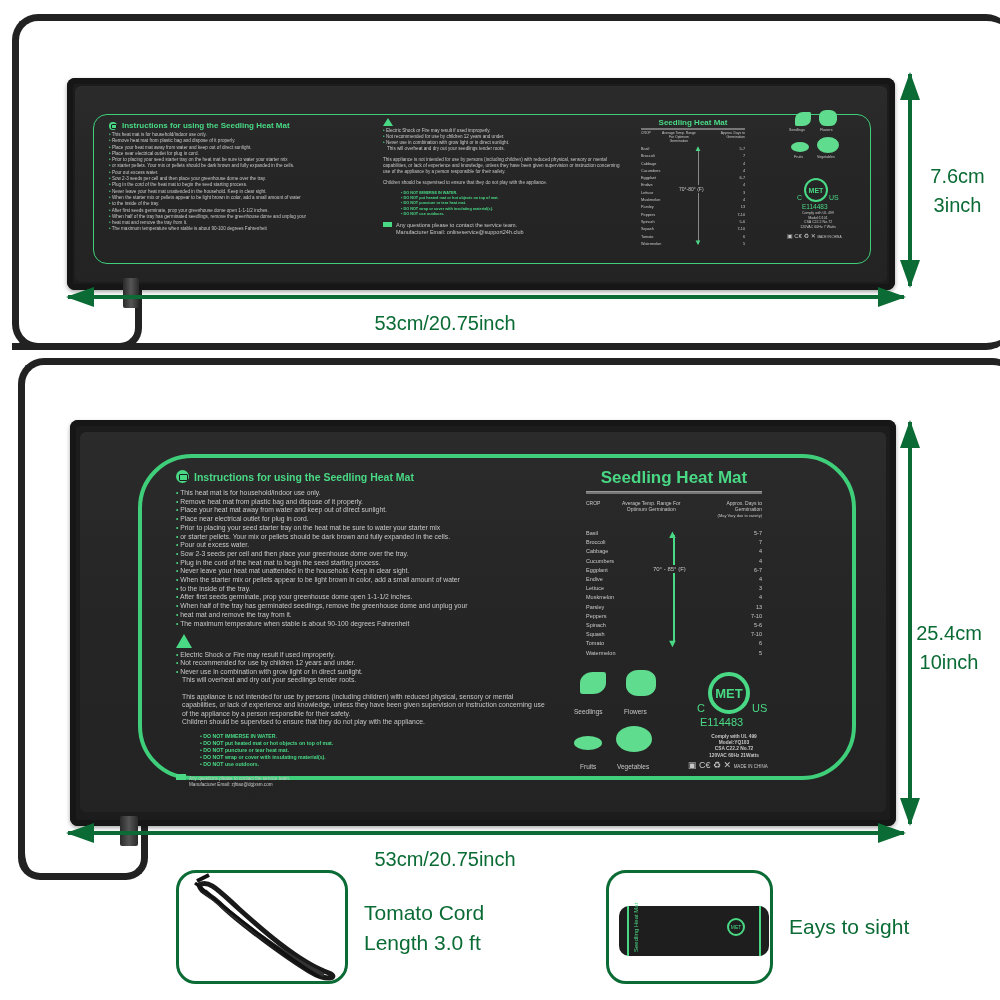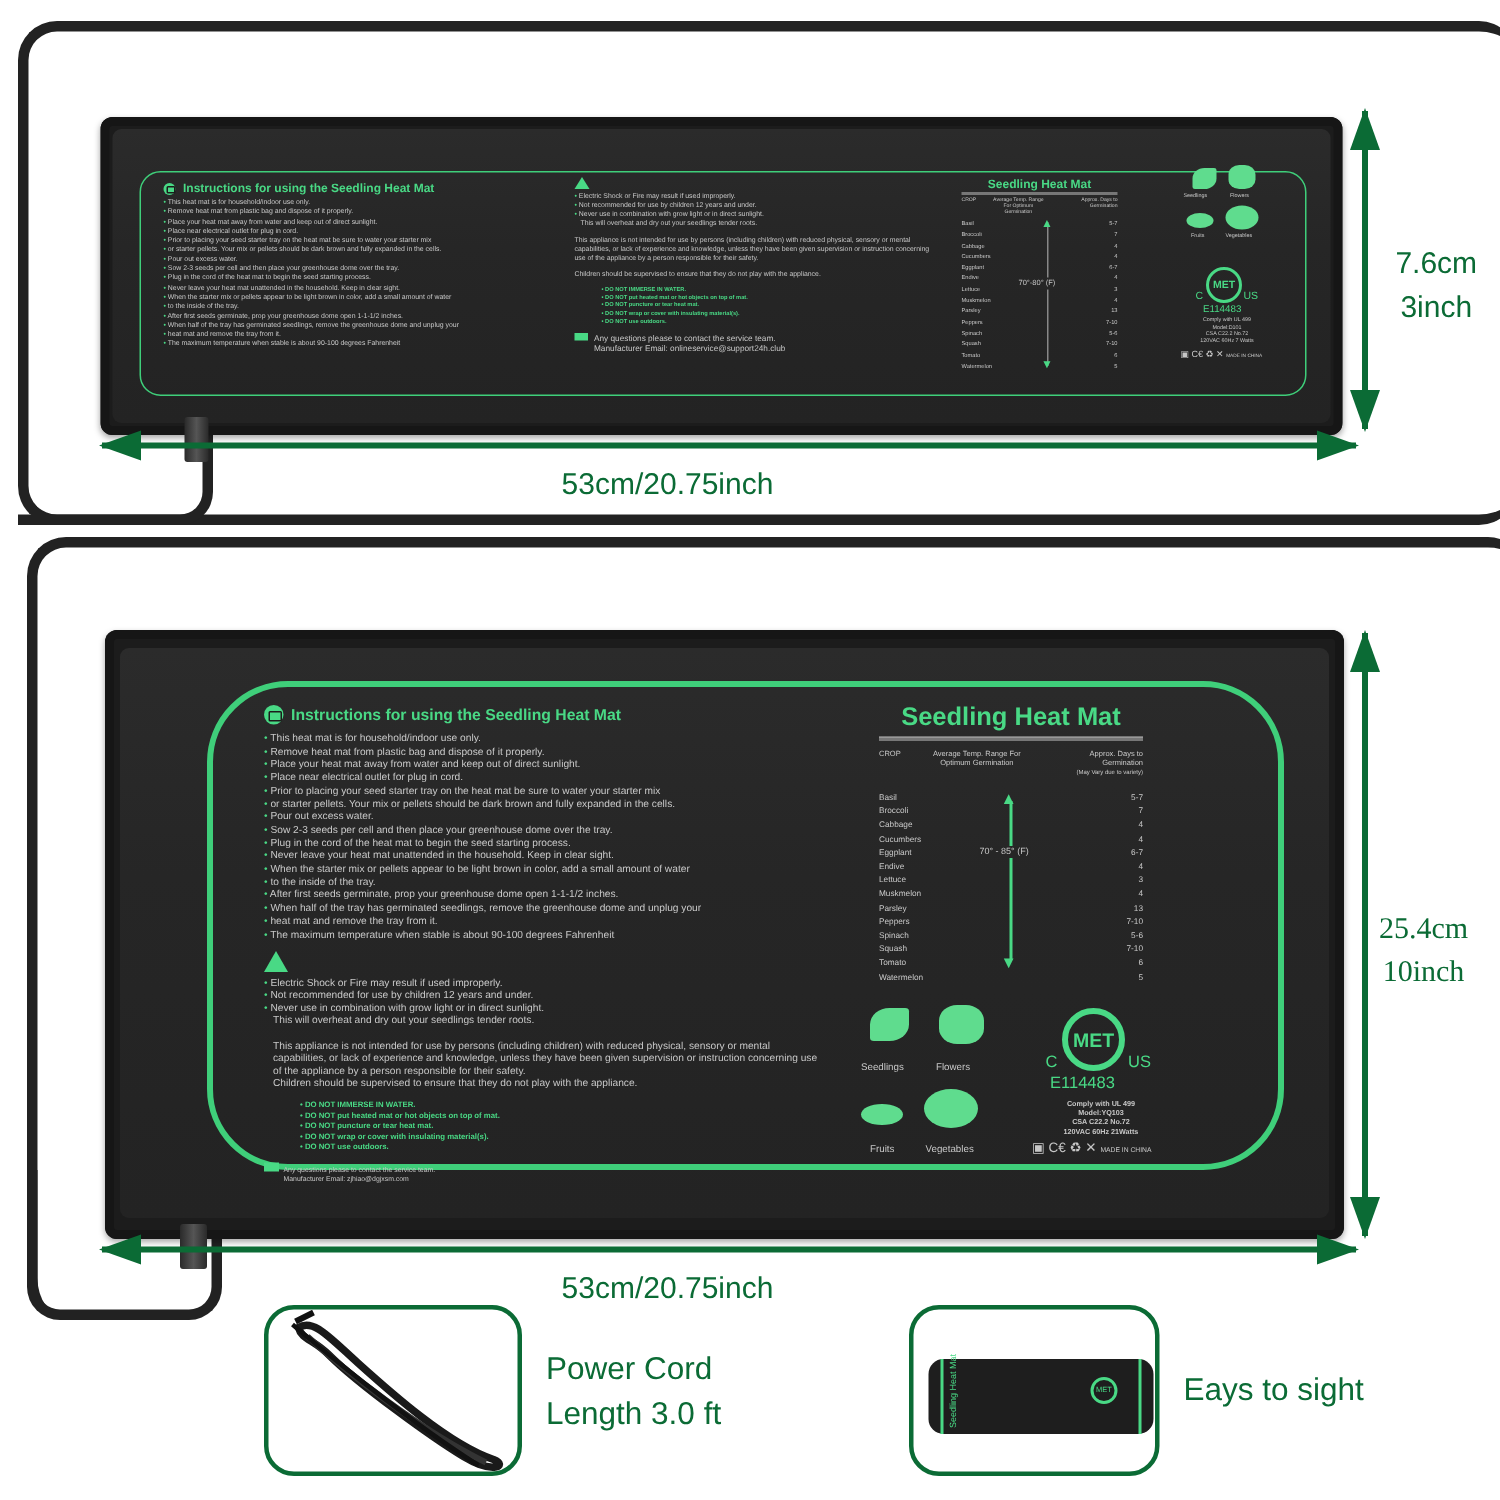--- a/index.html
+++ b/index.html
@@ -384,37 +384,37 @@
       <div>CSA C22.2 No.72</div>
       <div>120VAC 60Hz 21Watts</div>
     </div>
     <div class="abs w" style="left:0;top:88px;font-size:9px;white-space:nowrap;">▣ C€ ♻ ✕ <span style="font-size:4.5px;">MADE IN CHINA</span></div>
   </div>
 
   <div class="abs" style="left:50px; top:396px; width:18px; height:30px; background:linear-gradient(90deg,#2a2a2a,#555,#2a2a2a); border-radius:2px;"></div>
 </div>
 
 <div class="dim-v" style="left:908px; top:422px; height:402px;"></div>
-<div class="dim-text" style="left:912px; top:605px; width:74px;font-family:Liberation Serif, serif;">
+<div class="dim-text" style="left:912px; top:619px; width:74px;">
   <div>25.4cm</div>
   <div>10inch</div>
 </div>
 <div class="dim-h" style="left:68px; top:831px; width:836px;"></div>
 <div class="dim-text" style="left:340px; top:845px; width:210px;">53cm/20.75inch</div>
 
 <div class="feature-box" style="left:176px; top:870px; width:172px; height:114px;">
   <svg width="172" height="114" viewBox="0 0 172 114">
     <path d="M20 12 C 30 6, 40 18, 60 36 S 120 90, 150 100 C 160 104, 150 110, 130 98 S 60 50, 40 30 C 30 20, 22 20, 20 12 Z" fill="none" stroke="#1a1a1a" stroke-width="5"></path>
     <path d="M26 18 C 50 40, 100 80, 145 102" fill="none" stroke="#333" stroke-width="4"></path>
     <path d="M16 10 C 40 30, 90 72, 140 104" fill="none" stroke="#111" stroke-width="3"></path>
     <path d="M18 8 L 30 2" stroke="#111" stroke-width="4"></path>
   </svg>
 </div>
 <div class="feature-label" style="left:364px; top:898px;">
-  <div>Power Cord</div>
+  <div>Tomato Cord</div>
   <div>Length 3.0 ft</div>
 </div>
 
 <div class="feature-box" style="left:606px; top:870px; width:167px; height:114px;">
   <div class="abs" style="left:10px; top:33px; width:150px; height:50px; background:#1e1e1e; border-radius:10px;">
     <div class="abs" style="left:8px; top:0; width:2px; height:50px; background:#49d985;"></div>
     <div class="abs" style="right:8px; top:0; width:2px; height:50px; background:#49d985;"></div>
     <div class="abs g" style="left:14px; top:10px; font-size:6px; transform:rotate(-90deg); transform-origin:left top; top:46px;">Seedling Heat Mat</div>
     <div class="abs" style="left:108px; top:12px; width:18px; height:18px; border:2px solid #49d985; border-radius:50%; color:#49d985; font-size:5px; display:flex; align-items:center; justify-content:center;">MET</div>
   </div>

